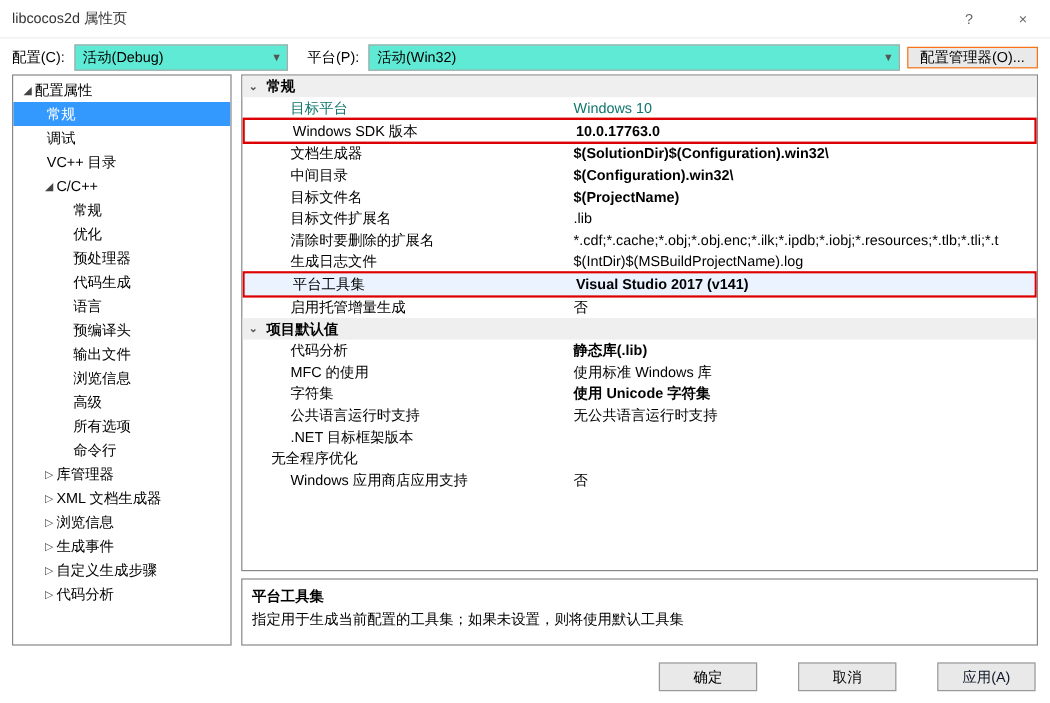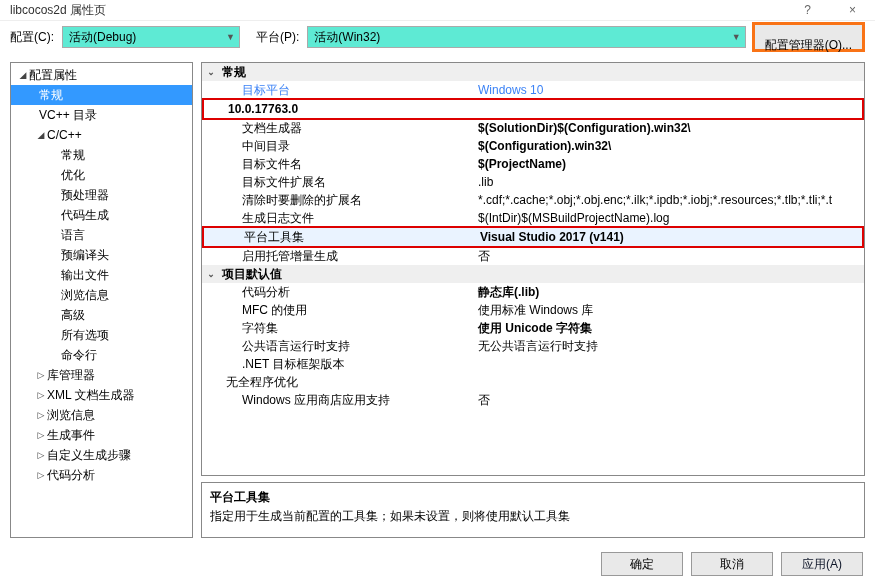--- a/index.html
+++ b/index.html
@@ -1,25 +1,25 @@
 <!DOCTYPE html>
 <html><head>
 <meta charset="utf-8">
 <style>
 * { box-sizing: border-box; margin: 0; padding: 0; font-family: "Microsoft YaHei", "Segoe UI", sans-serif; font-size: 12px; }
 body { background: #fff; width: 875px; height: 586px; overflow: hidden; color: #000; }
-.titlebar { height: 21px; display: flex; align-items: center; padding-left: 10px; background: #fff; border-bottom: 1px solid #eee; }
+.titlebar { height: 32px; display: flex; align-items: center; padding-left: 10px; background: #fff; border-bottom: 1px solid #eee; }
 .titlebar .title { flex: 1; color: #333; }
 .titlebar .btn { width: 45px; height: 30px; display: flex; align-items: center; justify-content: center; color: #666; }
 .toprow { height: 32px; display: flex; align-items: center; padding: 6px 10px; gap: 6px; }
 .toprow label { color: #000; margin-right: 2px; }
 .combo { display: flex; align-items: center; border: 1px solid #aaa; background: #5eead4; height: 22px; padding: 0 4px 0 6px; position: relative; }
 .combo .val { flex: 1; }
 .combo .arr { margin-left: 6px; color: #555; font-size: 9px; }
-.btn-cfg { height: 18px; border: 3px solid #f97316; background: #e9e9e9; padding: 12px 10px; }
+.btn-cfg { height: 18px; border: 1px solid #f97316; background: #e9e9e9; padding: 0 10px; }
 .mainarea { display: flex; position: absolute; top: 62px; bottom: 48px; left: 10px; right: 10px; gap: 8px; }
 .leftpane { width: 183px; border: 1px solid #888; overflow-y: auto; background: #fff; padding: 2px 0; }
 .tree-item { display: flex; align-items: center; height: 20px; padding-left: 6px; white-space: nowrap; }
 .tree-item .tw { width: 12px; display: inline-flex; justify-content: center; color: #444; font-size: 9px; }
 .tree-item.sel { background: #3399ff; color: #fff; }
 .tree-item.ind1 { padding-left: 6px; }
 .tree-item.ind2 { padding-left: 28px; }
 .tree-item.ind3 { padding-left: 50px; }
 .rightcol { flex: 1; display: flex; flex-direction: column; gap: 6px; min-width: 0; }
 .grid { flex: 1; border: 1px solid #888; overflow: hidden; background: #fff; }
@@ -29,23 +29,23 @@
 .grow .tw { width: 18px; text-align: center; color: #555; font-size: 9px; }
 .grow .lbl { width: 252px; padding-left: 2px; overflow: hidden; text-overflow: ellipsis; white-space: nowrap; }
 .grow .val { flex: 1; padding-left: 6px; overflow: hidden; white-space: nowrap; }
 .grow .val.bold { font-weight: bold; }
 .grow.sub .lbl { padding-left: 22px; width: 252px; }
 .redbox { border: 2px solid #d00; margin: -1px 0; }
 .grow.selrow { background: #eaf3ff; }
 .desc { border: 1px solid #888; height: 56px; padding: 6px 8px; }
 .desc .dt { font-weight: bold; margin-bottom: 2px; }
 .footer { position: absolute; bottom: 10px; right: 12px; display: flex; gap: 8px; }
-.footer button { width: 82px; height: 24px; border: 1px solid #999; background: #e9e9e9; }
+.footer button { width: 82px; height: 24px; border: 1px solid #999; background: #e9e9e9; margin-left: 26px; }
 .footer button.disabled { color: #0f172a; }
-.graytxt { color: #3b82f6; }
+.graytxt { color: #0f766e; }
 </style>
 </head>
 <body>
 
 <div class="titlebar">
   <span class="title">libcocos2d 属性页</span>
   <div class="btn">?</div>
   <div class="btn">×</div>
 </div>
 
@@ -64,20 +64,23 @@
 </div>
 
 <div class="mainarea">
   <div class="leftpane">
     <div class="tree-item ind1">
         <span class="tw">◢</span>
         <span>配置属性</span>
       </div>
     <div class="tree-item ind2 sel">
         <span>常规</span>
+      </div>
+    <div class="tree-item ind2">
+        <span>调试</span>
       </div>
     <div class="tree-item ind2">
         <span>VC++ 目录</span>
       </div>
     <div class="tree-item ind1" style="padding-left:24px">
         <span class="tw">◢</span>
         <span>C/C++</span>
       </div>
     <div class="tree-item ind3">
         <span>常规</span>
@@ -147,20 +150,21 @@
             <span class="val"></span>
           </div>
           <div class="grow sub">
             <span class="tw"></span>
             <span class="lbl graytxt">目标平台</span>
             <span class="val graytxt">Windows 10</span>
           </div>
           <div class="redbox">
             <div class="grow sub">
               <span class="tw"></span>
+              <span class="lbl">Windows SDK 版本</span>
               <span class="val bold">10.0.17763.0</span>
             </div>
           </div>
           <div class="grow sub">
             <span class="tw"></span>
             <span class="lbl">文档生成器</span>
             <span class="val bold">$(SolutionDir)$(Configuration).win32\</span>
           </div>
           <div class="grow sub">
             <span class="tw"></span>

